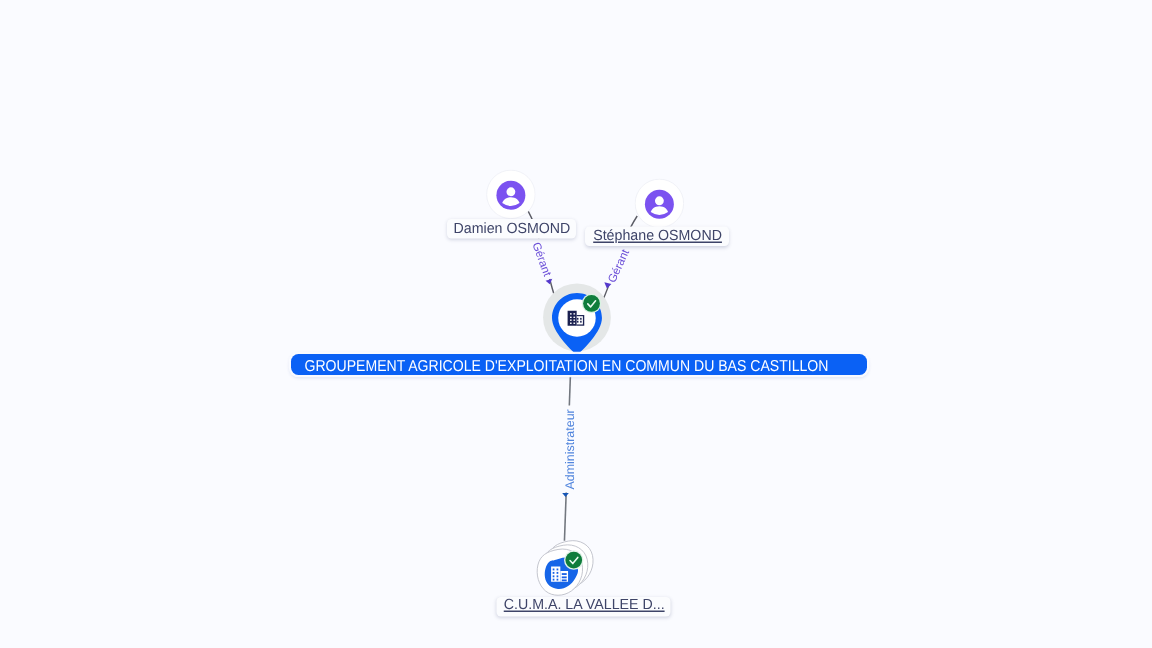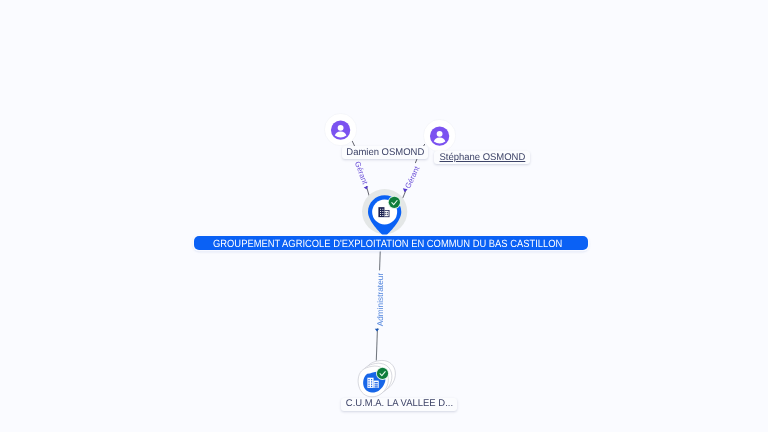--- a/index.html
+++ b/index.html
@@ -3,24 +3,24 @@
 <meta charset="utf-8">
 <style>
   html,body{margin:0;padding:0;}
   body{width:768px;height:432px;background:#fafbff;font-family:"Liberation Sans",sans-serif;overflow:hidden;
        -webkit-font-smoothing:antialiased;text-rendering:geometricPrecision;}
   #stage{position:relative;width:768px;height:432px;background:#fafbff;}
   svg.layer{position:absolute;left:0;top:0;width:768px;height:432px;pointer-events:none;}
   .node{position:absolute;}
   .lbl{position:absolute;background:#fbfcfe;border-radius:3px;color:#3e4468;white-space:nowrap;
        box-shadow:0 1px 2.5px rgba(40,50,100,.18);line-height:1;
-       display:flex;align-items:center;justify-content:center;margin-left:44px;}
+       display:flex;align-items:center;justify-content:center;}
   .lbl > span{display:inline-block;transform:scaleX(0.967);}
   .mainlbl{position:absolute;background:#0a61f5;border-radius:5px;color:#ffffff;white-space:nowrap;
-       display:flex;align-items:center;justify-content:flex-start;line-height:1;padding-left:19px;
+       display:flex;align-items:center;justify-content:flex-start;line-height:1;padding-left:9px;
        box-shadow:0 0 0 1.5px rgba(250,251,255,.95), 0 1px 3px rgba(10,60,170,.30);overflow:hidden;}
   .mainlbl > span{display:inline-block;transform:scaleX(0.893) translateY(1.2px);transform-origin:0 50%;}
   .edgelbl{position:absolute;font-size:7.7px;white-space:nowrap;transform-origin:0 50%;line-height:1;
       padding:1.2px 2px;background:#fafbff;-webkit-font-smoothing:antialiased;
       text-rendering:geometricPrecision;}
   .el-purple{color:#6c50d8;}
   .el-blue{color:#5185dd;}
 </style>
 </head>
 <body>
@@ -137,17 +137,17 @@
           <rect x="21.5" y="26.1" width="3.3" height="1.2"></rect>
           <rect x="21.5" y="28.3" width="3.3" height="1.2"></rect>
           <rect x="21.5" y="30.3" width="3.3" height="1.2"></rect>
         </g>
       </g>
       <circle cx="29.5" cy="17.4" r="6.5" fill="#e3f3e9"></circle>
       <circle cx="29.5" cy="17.4" r="5.6" fill="#0f7d3c"></circle>
       <path d="M27.0,17.7 l1.85,2.0 l3.35,-4.1" stroke="#eafbf1" stroke-width="1.05" fill="none" stroke-linecap="round" stroke-linejoin="round"></path>
     </svg>
   </div>
-  <div class="lbl" style="left:297px;top:397.8px;width:116.0px;height:13.2px;font-size:9.8px;">
+  <div class="lbl" style="left:331px;top:397.8px;width:116.0px;height:13.2px;font-size:9.8px;text-decoration:underline;">
     <span>C.U.M.A. LA VALLEE D...</span>
   </div>
 
 </div>
 
 </body></html>

